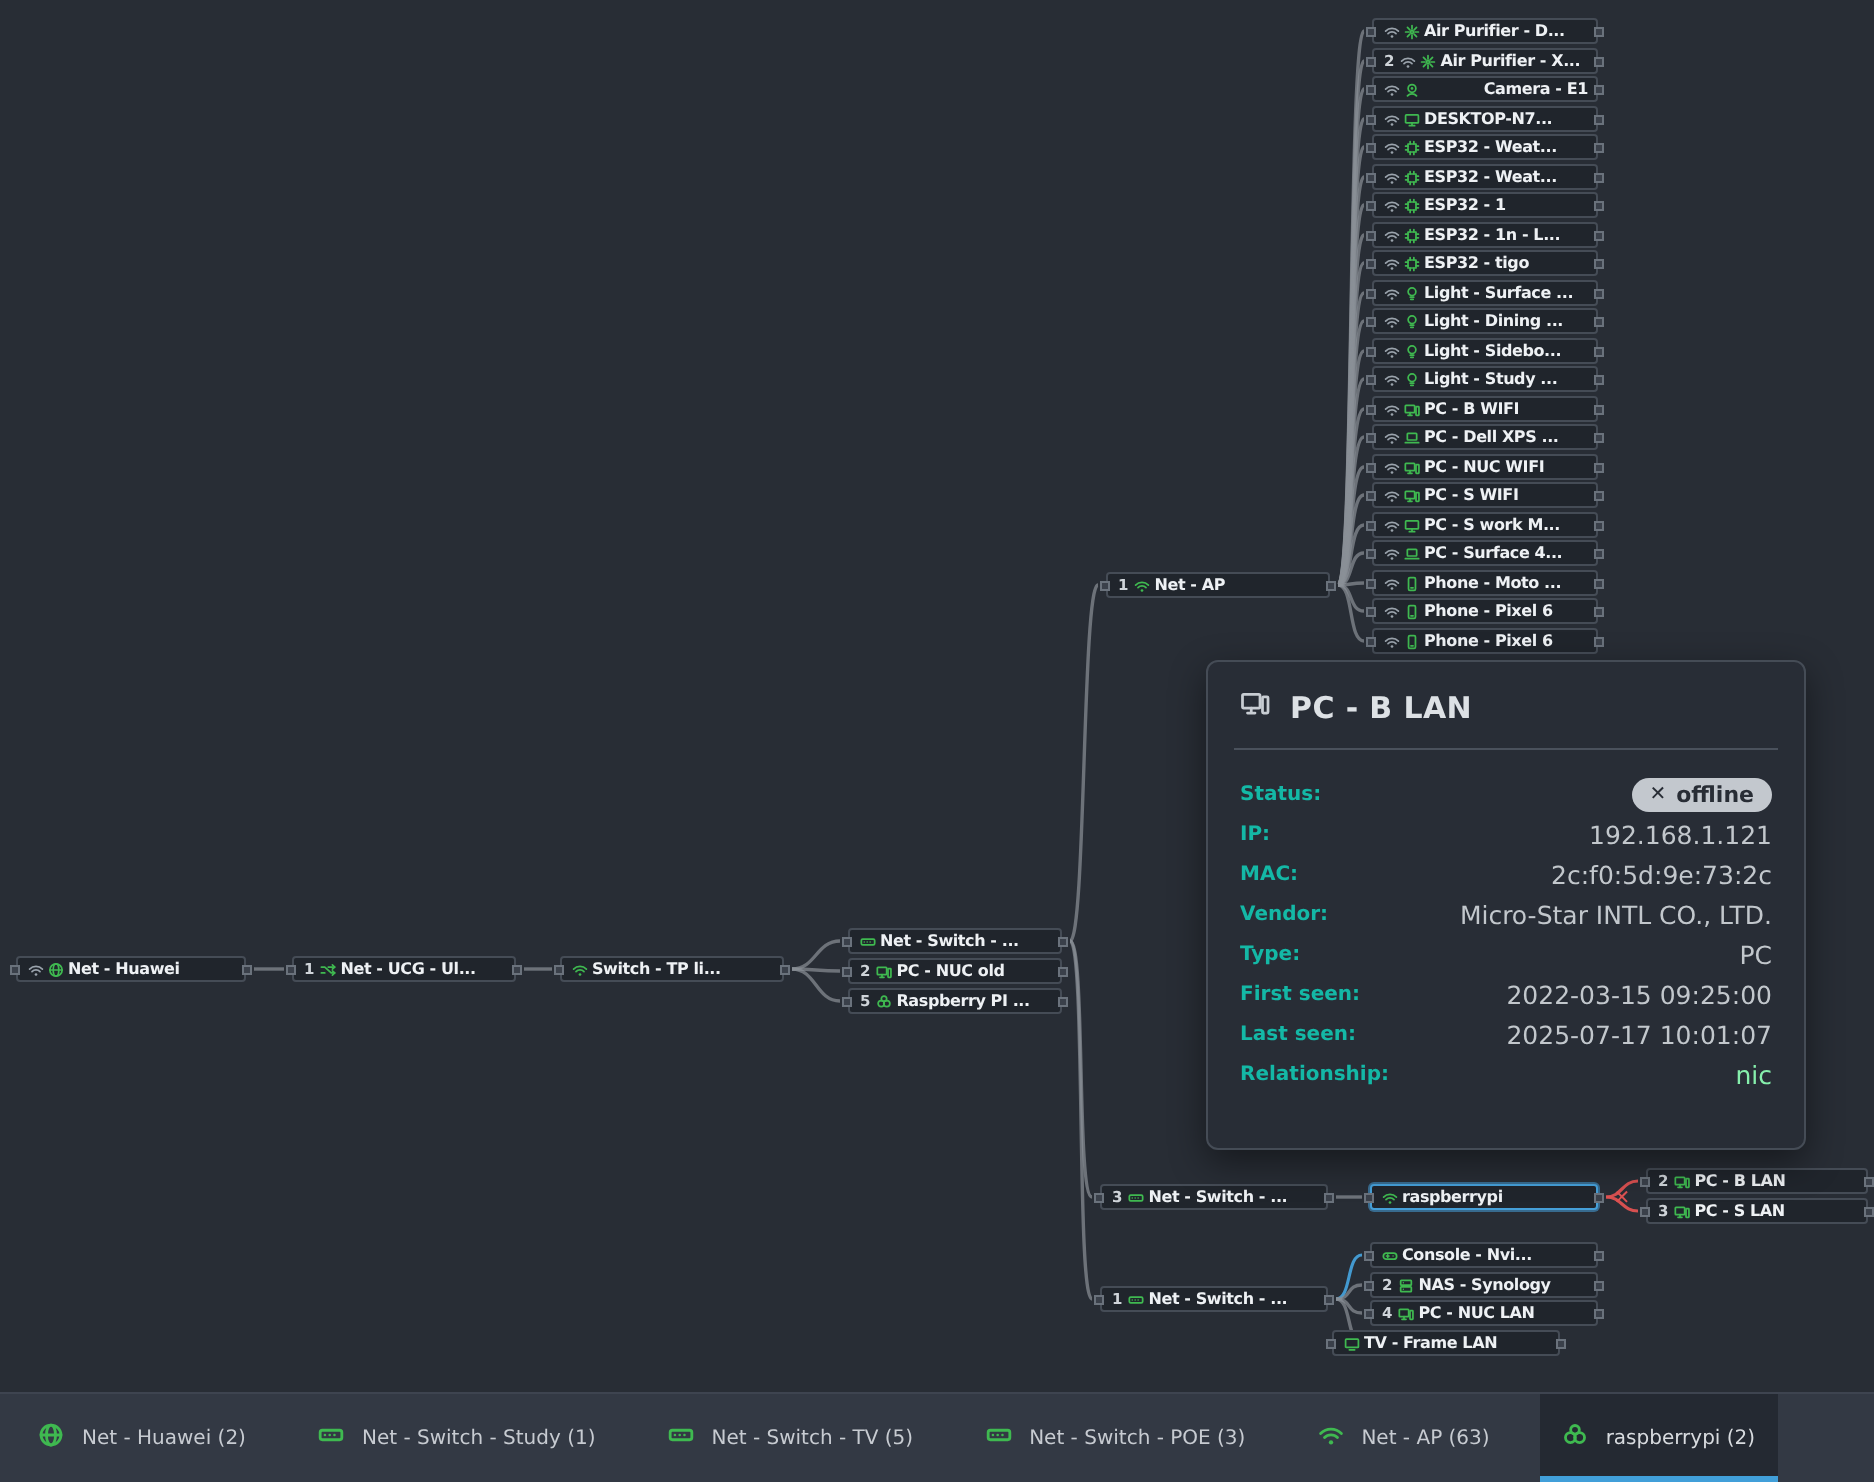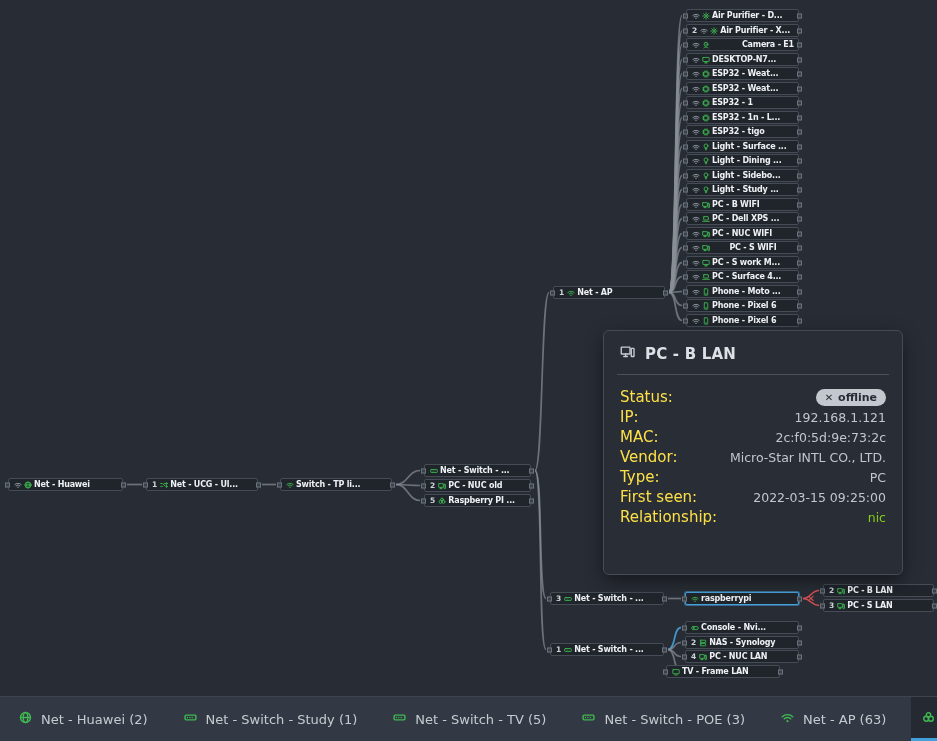--- a/index.html
+++ b/index.html
@@ -32,32 +32,32 @@
   
   .popup { position:absolute; left:603px; top:330px; width:300px; height:245px; box-sizing:border-box;
            background:#282d36; border:1px solid #454c56; border-radius:6px;
            box-shadow:0 6px 18px rgba(0,0,0,.45); z-index:5; }
   .popup-head { display:flex; align-items:center; gap:10px; padding:13px 16px 11px; }
   .popup-icon svg { width:15px; height:15px; color:#c8cdd3; stroke-width:1.1; }
   .popup-title { font-size:15px; font-weight:bold; color:#dde1e5; letter-spacing:.2px; }
   .popup-divider { border-top:1px solid #4a515c; margin:0 13px; }
   .popup-rows { padding:12px 16px 10px; display:flex; flex-direction:column; }
   .prow { display:flex; justify-content:space-between; align-items:center; height:20px; }
-  .plabel { font-size:15px; font-weight:normal; color:#fde047; }
+  .plabel { font-size:10px; font-weight:bold; color:#14b8a6; }
   .pvalue { font-size:12.5px; color:#c2c7cc; text-align:right; }
-  .pvalue.danger { color:#84cc16;margin-left:20px; }
+  .pvalue.danger { color:#86efac;margin-left:20px; }
   .status-badge { display:inline-flex; align-items:center; gap:5px; background:#c3c8ce; color:#282d35;
                   font-size:11px; font-weight:bold; border-radius:10px; padding:2px 9px; }
   .status-badge .xg { font-size:10px; }
 
   
   .tabbar { position:absolute; left:0; right:0; bottom:0; height:45px; background:#333944;
             border-top:1px solid #3e4450; display:flex; align-items:stretch; padding-left:8px;
             gap:14px; z-index:10; box-sizing:border-box; }
-  .tab { display:flex; align-items:center; gap:9px; padding:0 11px; font-size:13px; color:#c7cbd1; white-space:nowrap; }
+  .tab { display:flex; align-items:center; gap:9px; padding:0 11px; font-size:10px; color:#c7cbd1; white-space:nowrap; }
   .tab.active { background:#242932; box-shadow:inset 0 -3px 0 #419fd9; color:#d8dbdf; }
   .tab-icon svg { width:13px; height:13px; }
 </style>
 </head>
 <body>
 
 <div class="screen">
 
   <svg id="edges-svg">
       <path d="M127 484.5 C 135 484.5, 134 484.5, 142 484.5" class="edge "></path>
@@ -499,21 +499,21 @@
           <circle class="f" cx="6" cy="9.4" r="1"></circle>
         </svg>
         <svg viewBox="0 0 12 12" class="nicon ">
           <rect x="1" y="2.5" width="7" height="5.5" rx=".5"></rect>
           <path d="M3 10h3M4.5 8v2"></path>
           <rect x="9" y="3.5" width="2.2" height="6.5" rx=".4"></rect>
         </svg>
         <span class="nlabel">PC - NUC WIFI</span>
         <span class="port r"></span>
       </div>
-      <div class="node" style="left: 686px; top: 241px; width: 113px; text-align: center;">
+      <div class="node" style="left: 686px; top: 241px; width: 113px;">
         <span class="port l"></span>
         <svg viewBox="0 0 12 12" class="nicon dim">
           <path d="M1.2 5.3a6.8 6.8 0 0 1 9.6 0"></path>
           <path d="M3 7.2a4.2 4.2 0 0 1 6 0"></path>
           <circle class="f" cx="6" cy="9.4" r="1"></circle>
         </svg>
         <svg viewBox="0 0 12 12" class="nicon ">
           <rect x="1" y="2.5" width="7" height="5.5" rx=".5"></rect>
           <path d="M3 10h3M4.5 8v2"></path>
           <rect x="9" y="3.5" width="2.2" height="6.5" rx=".4"></rect>
@@ -627,20 +627,24 @@
       </div>
       <div class="prow">
         <span class="plabel">Type:</span>
         <span class="pvalue">PC</span>
       </div>
       <div class="prow">
         <span class="plabel">First seen:</span>
         <span class="pvalue">2022-03-15 09:25:00</span>
       </div>
       <div class="prow">
+        <span class="plabel">Last seen:</span>
+        <span class="pvalue">2025-07-17 10:01:07</span>
+      </div>
+      <div class="prow">
         <span class="plabel">Relationship:</span>
         <span class="pvalue danger">nic</span>
       </div>
     </div>
   </div>
 
   <div class="tabbar">
     <div class="tab">
       <span class="tab-icon"><svg viewBox="0 0 12 12" class="nicon ">
             <circle cx="6" cy="6" r="4.6"></circle>

